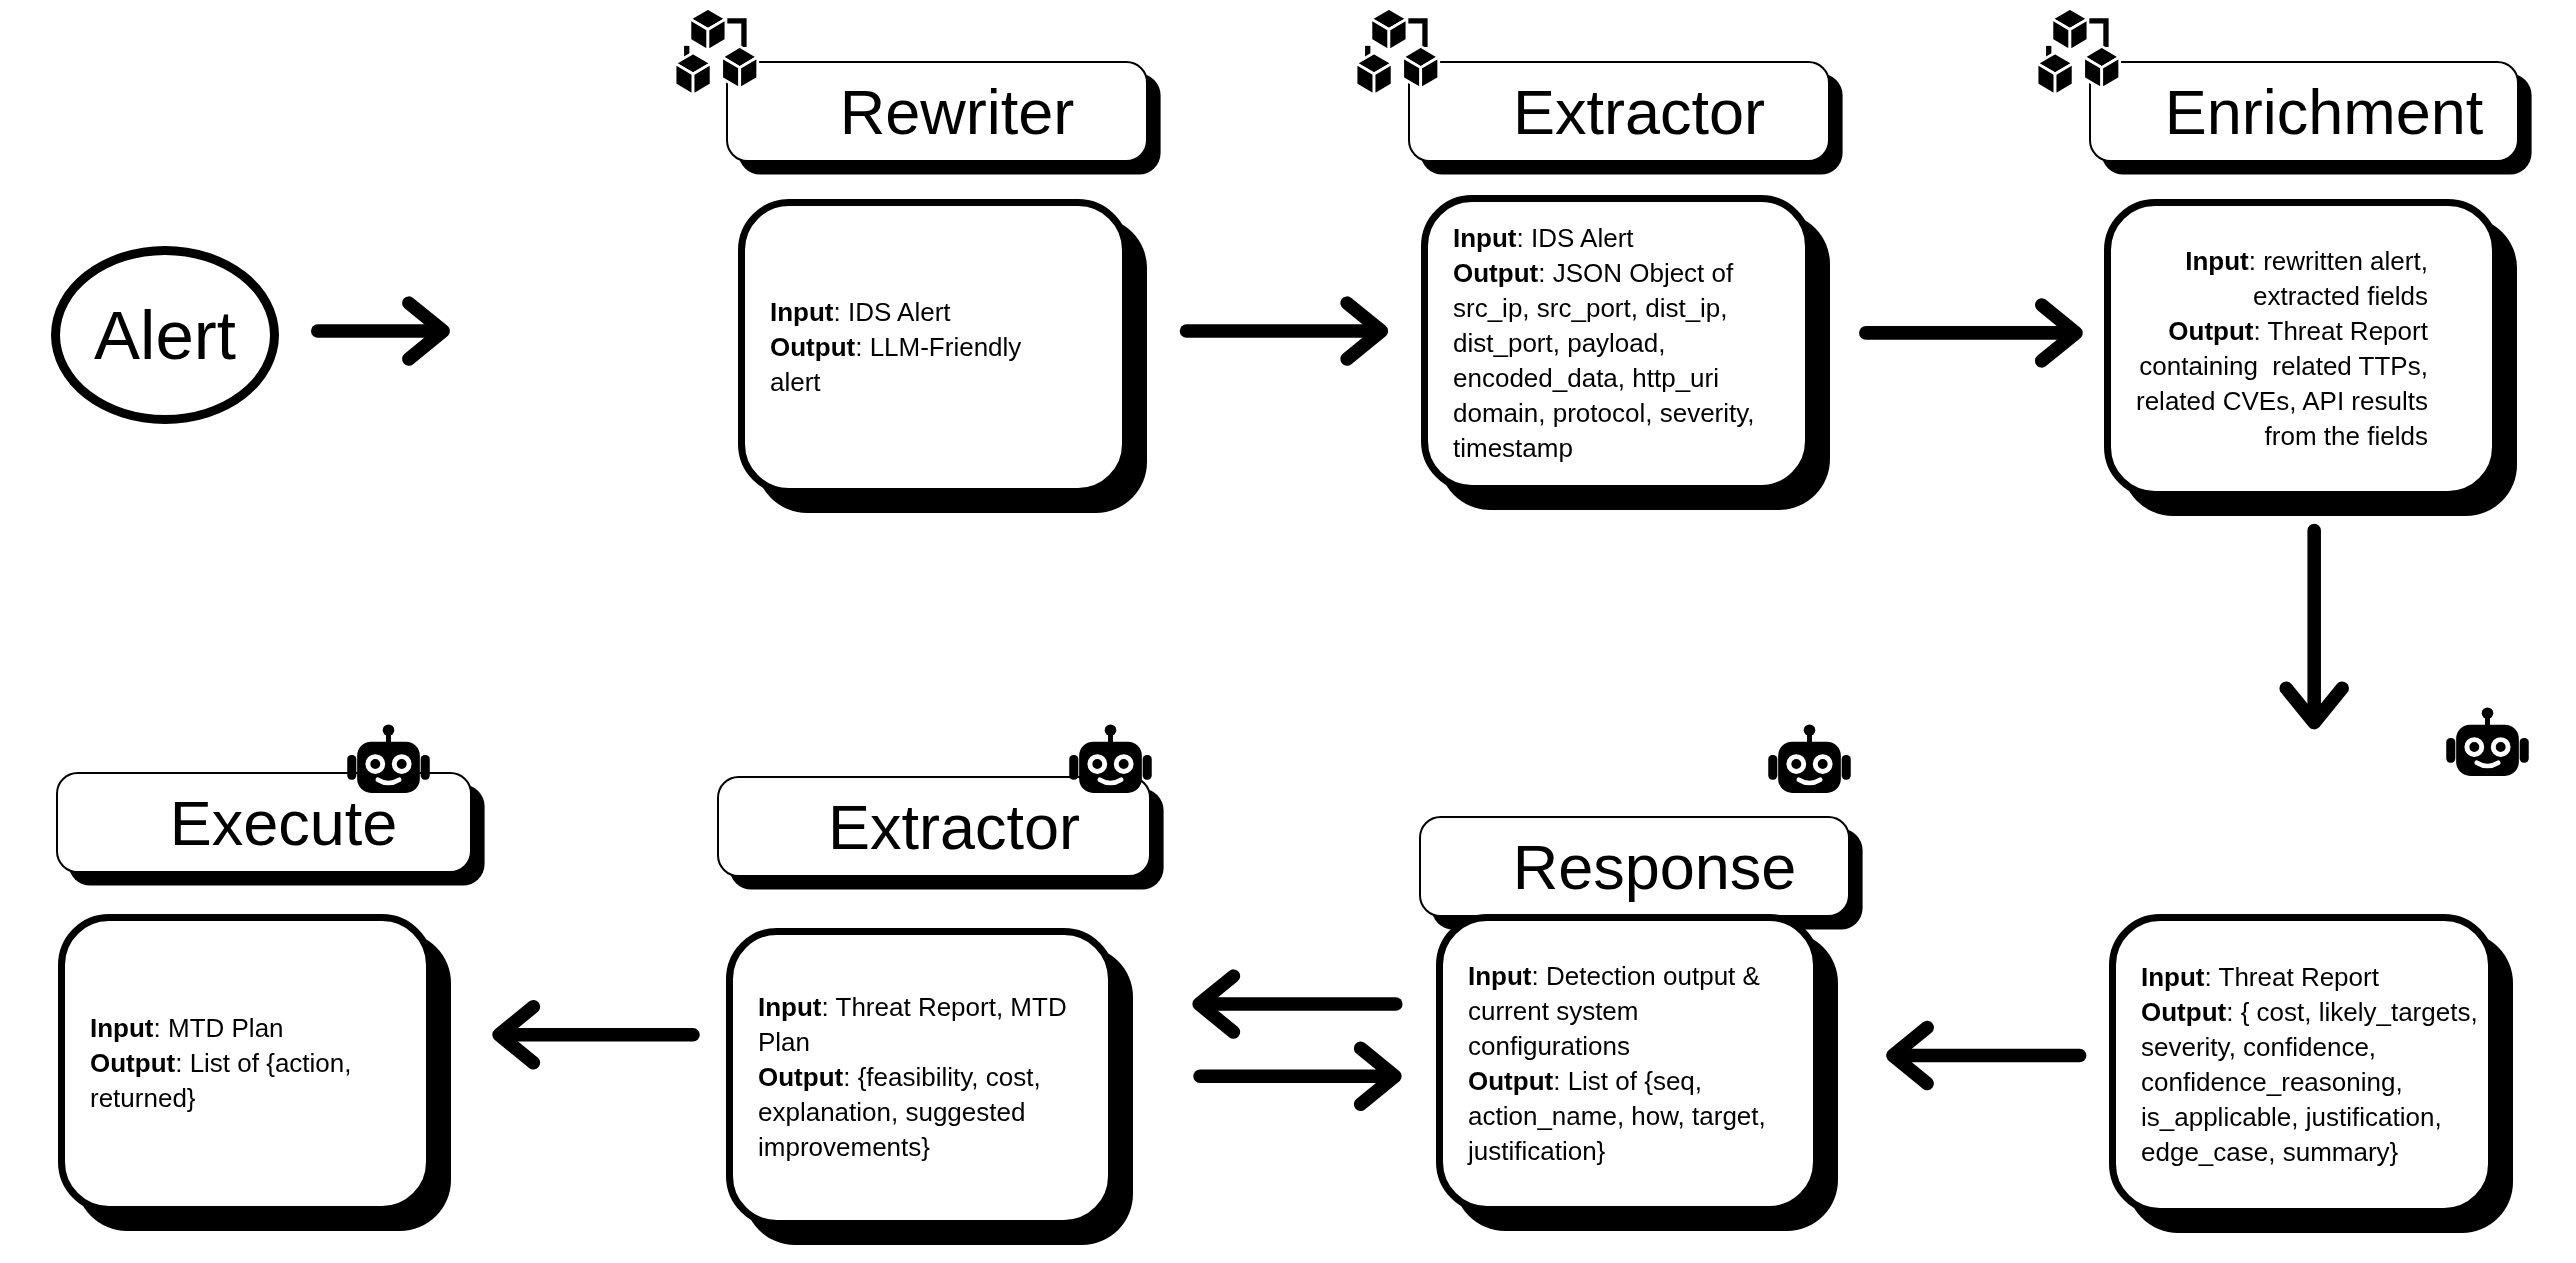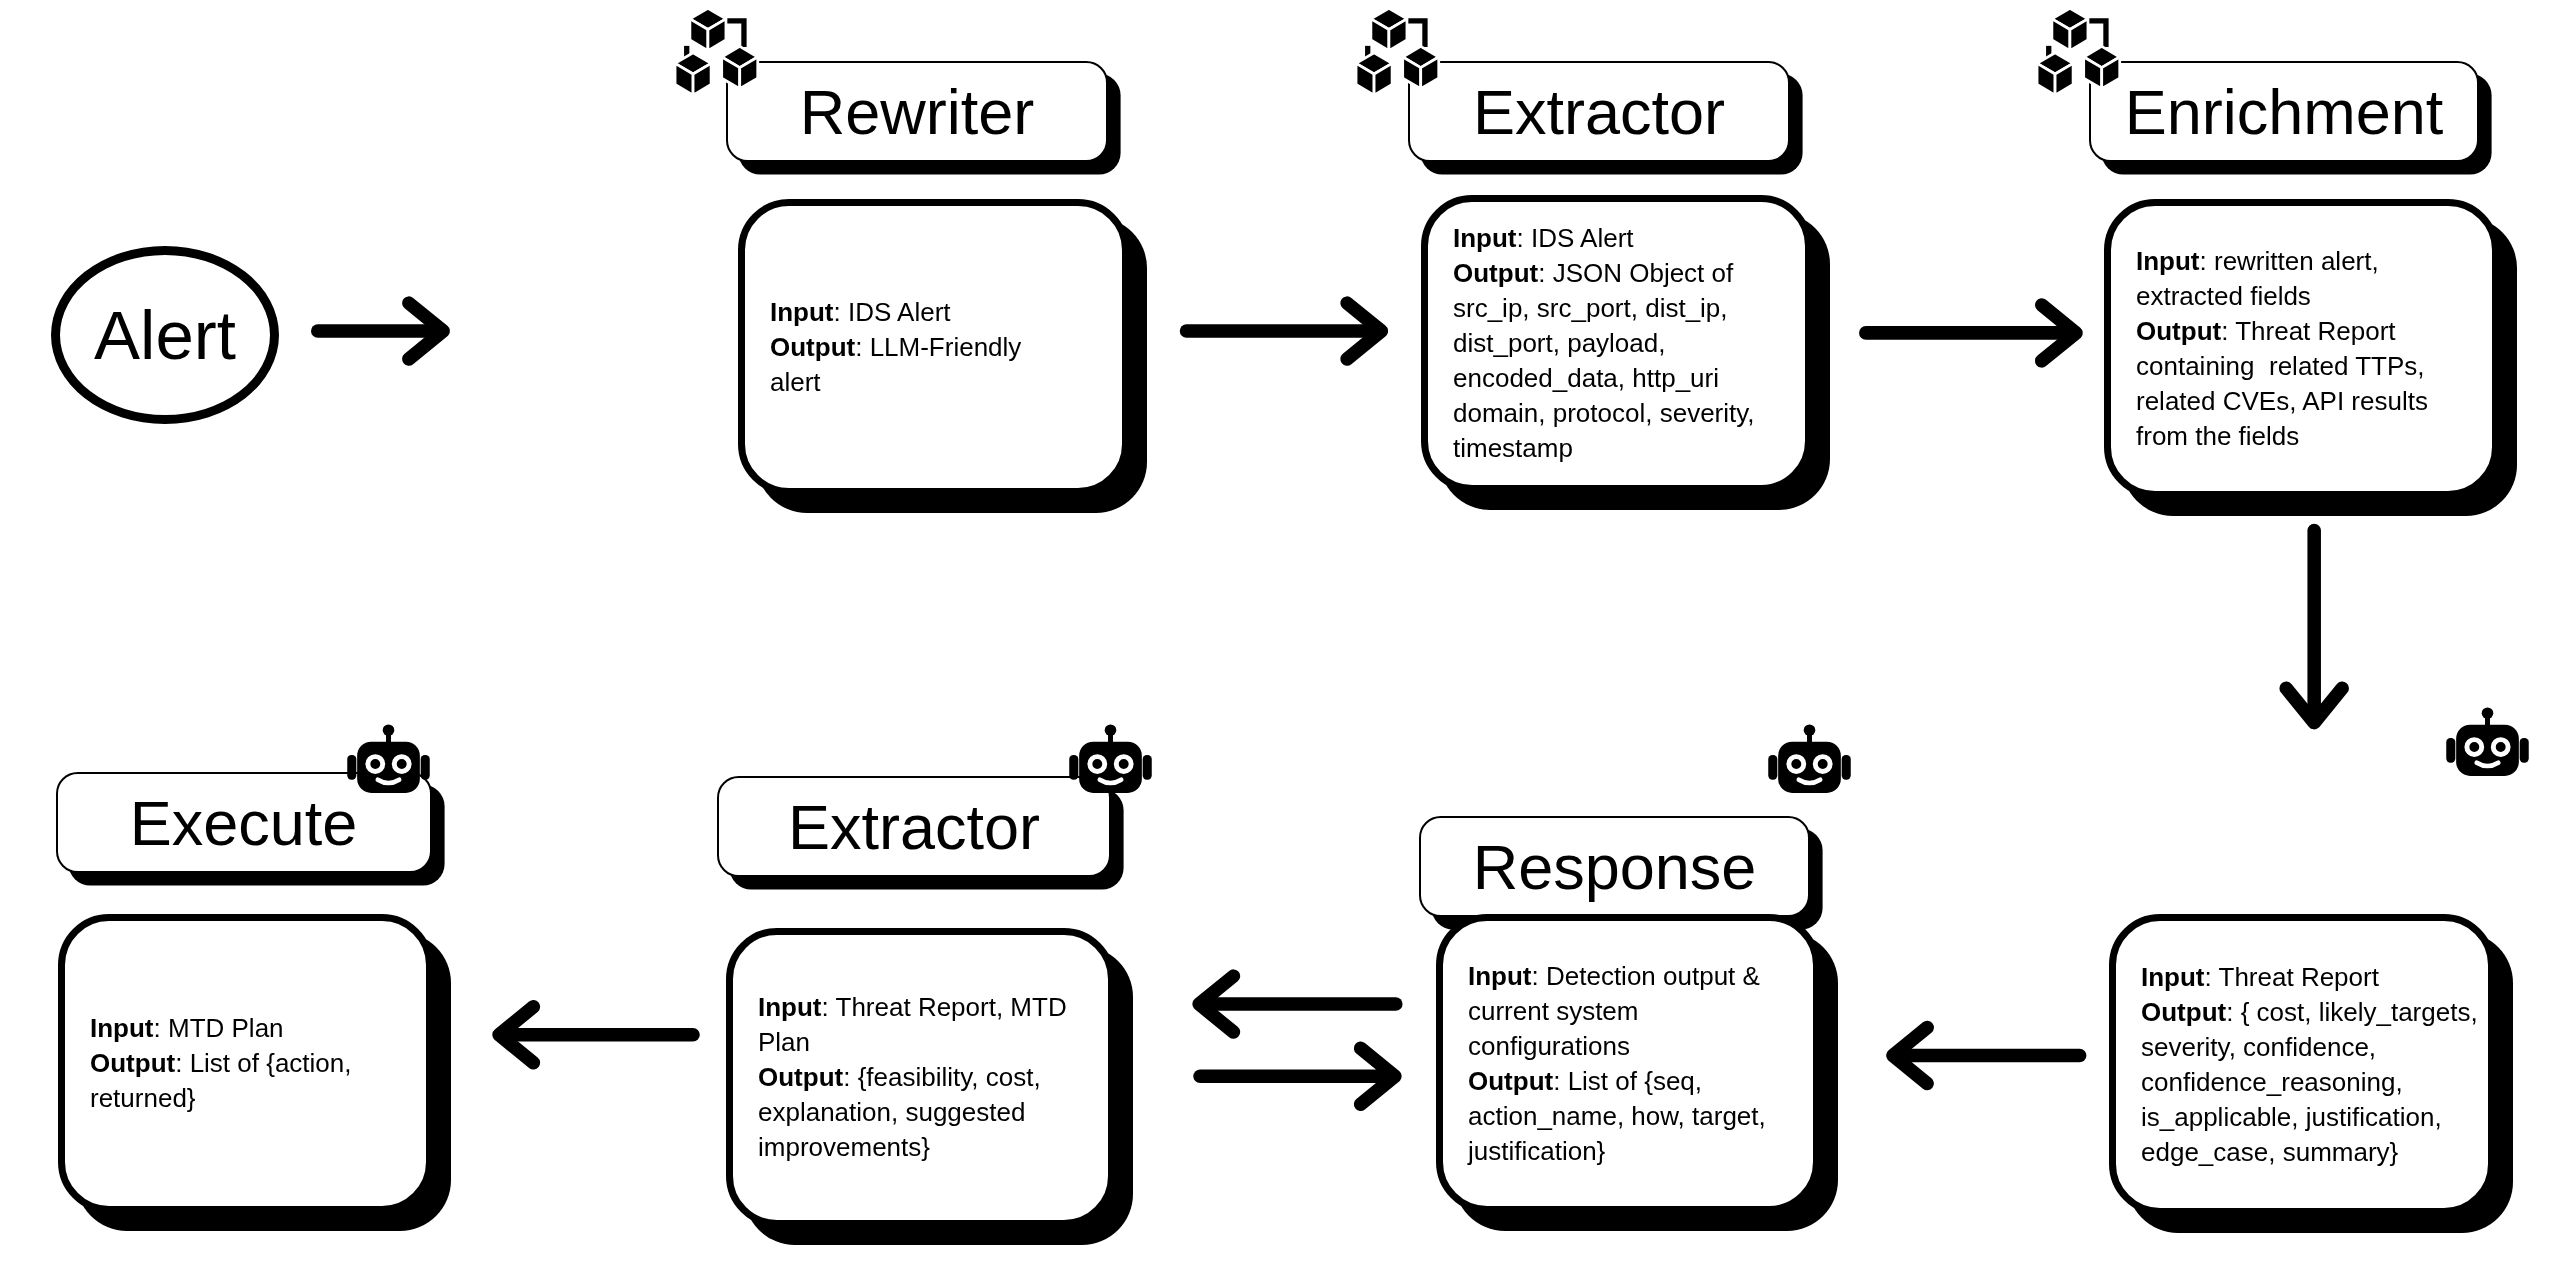--- a/index.html
+++ b/index.html
@@ -11,21 +11,21 @@
   .ellipse{
     position:absolute;border:9px solid #000;border-radius:50%;
     display:flex;align-items:center;justify-content:center;background:#fff;
     font-size:69px;
   }
   
   .tab{
     position:absolute;background:#fff;border:2.7px solid #000;border-radius:21.7px;
     box-shadow:12.6px 12.6px 0 #000;
     display:flex;align-items:center;justify-content:center;
-    font-size:63px;letter-spacing:0px;
+    font-size:63px;letter-spacing:0px;padding-left:40px;
   }
   
   .nbox{
     position:absolute;background:#fff;border:7.2px solid #000;border-radius:51px;
     box-shadow:18px 18px 0 #000;
     display:flex;align-items:center;
   }
   .nbox .body{
     padding-left:25px;padding-right:3.6px;
     font-size:26px;line-height:35px;white-space:pre;
@@ -152,21 +152,21 @@
   </div>
 
   <div class="tab" style="left:2089px;top:61px;width:386px;height:97px;">
     <span>Enrichment</span>
   </div>
   <span class="icon" style="left:2036px;top:3.6px;">
     <svg width="106" height="106" viewBox="0 0 118 118">
         <use href="#sym-cubes"></use>
       </svg>
   </span>
-  <div class="nbox" style="left:2104px;top:199px;width:381px;height:285px;">
+  <div class="nbox" style="left:2104px;top:199px;width:381px;height:285px;text-align:right;">
     <div class="body"><b>Input</b><span>: rewritten alert,
 extracted fields
 </span><b>Output</b><span>: Threat Report
 containing  related TTPs,
 related CVEs, API results
 from the fields</span></div>
   </div>
 
   <span class="icon" style="left:2438px;top:706px;">
     <svg width="99" height="87" viewBox="0 0 110 96">

